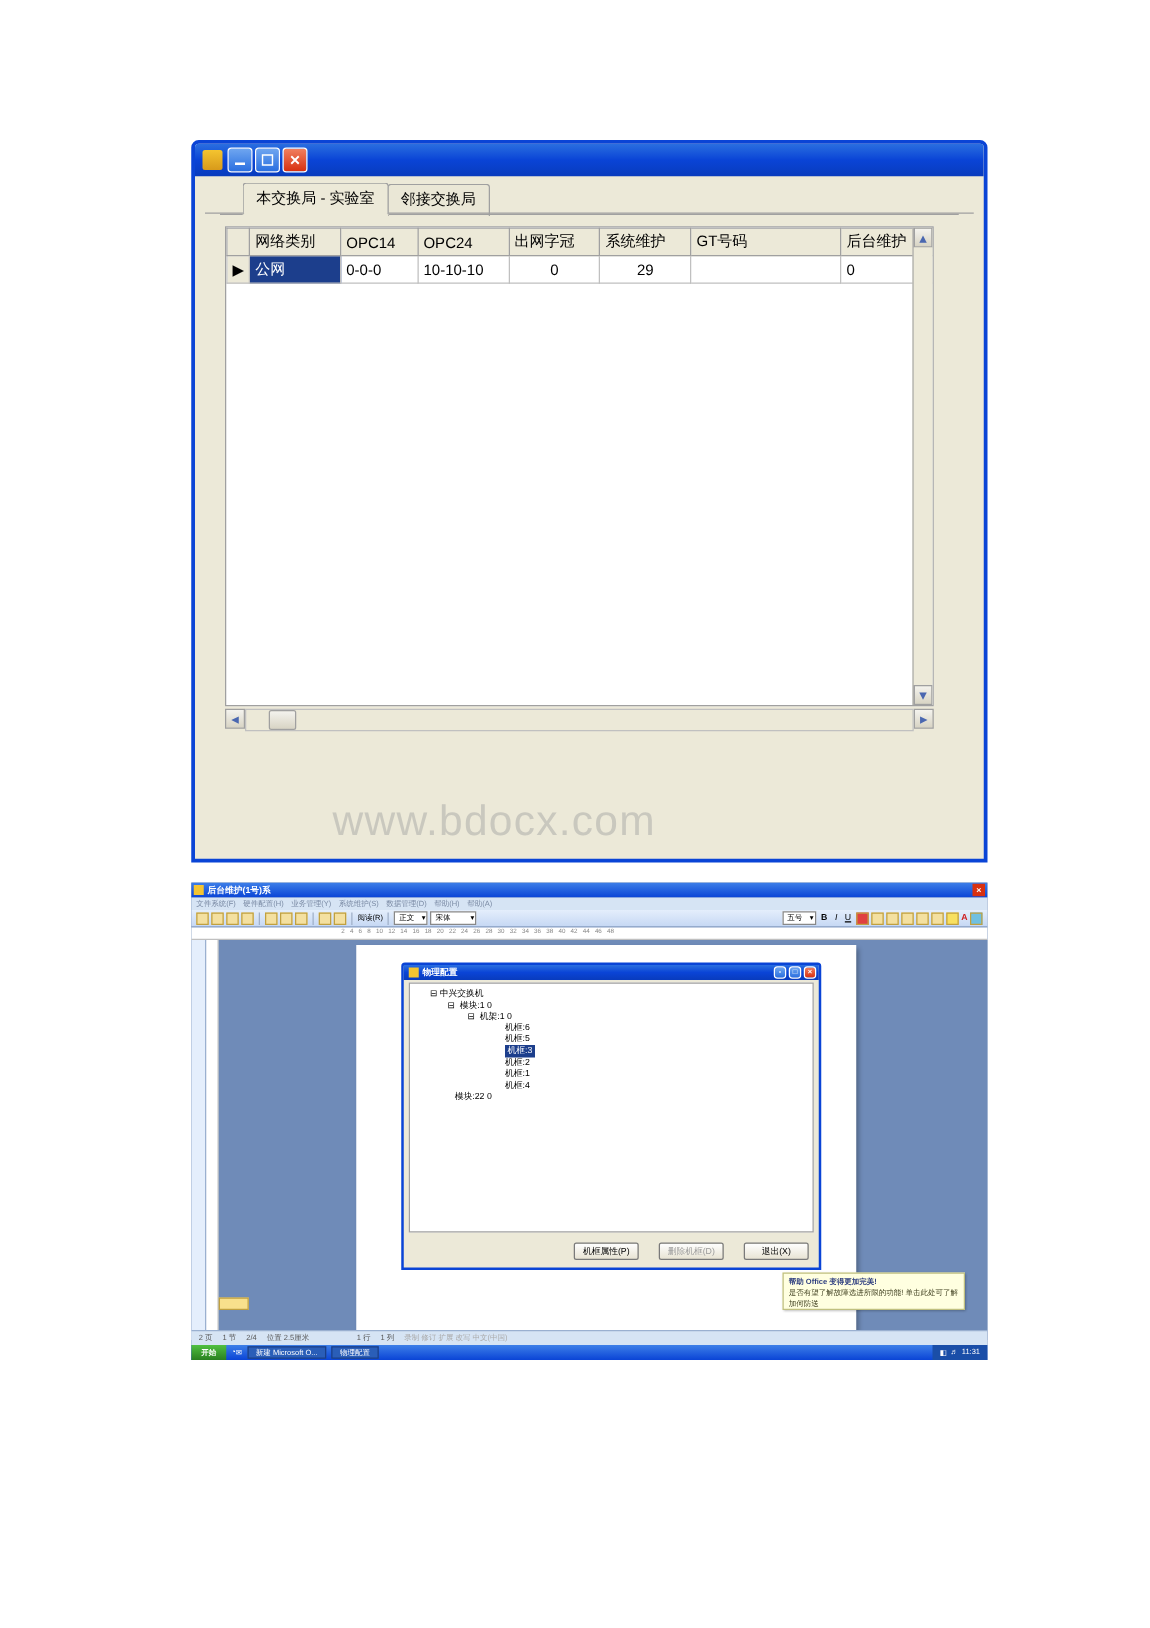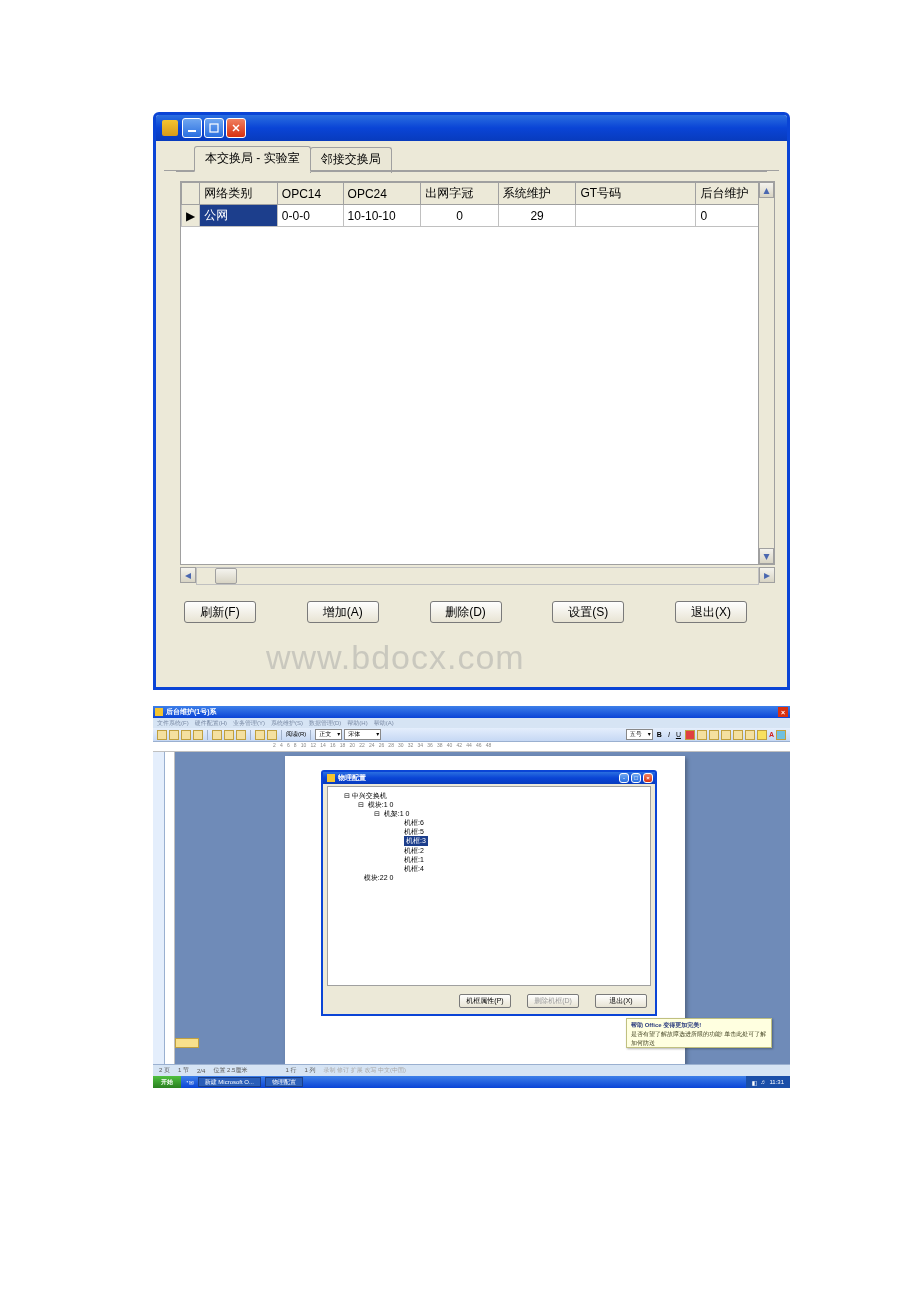--- a/index.html
+++ b/index.html
@@ -94,21 +94,21 @@
   }
   .tabs2 .tab { padding: 3px 12px 4px; }
   .tabs2-border {
     border-top: 1px solid #a0a0a0;
     margin: 0 20px;
     position: relative;
     top: -1px;
   }
   
   .table-wrap {
-    margin: 8px 12px 0 24px;
+    margin: 8px 40px 0 24px;
     position: relative;
   }
   .table-scroll {
     height: 384px;
     background: #fff;
     border: 1px solid #a0a0a0;
     overflow: hidden;
     position: relative;
   }
   table.grid {
@@ -447,27 +447,20 @@
     </div>
     <div class="hsb-wrap">
       <div class="sb-btn">◂</div>
       <div class="hsb-track">
         <div class="hsb-thumb"></div>
       </div>
       <div class="sb-btn">▸</div>
     </div>
   </div>
 
-  <div class="btnrow">
-    <div class="btn">刷新(F)</div>
-    <div class="btn">增加(A)</div>
-    <div class="btn">删除(D)</div>
-    <div class="btn">设置(S)</div>
-    <div class="btn">退出(X)</div>
-  </div>
 
   <div class="watermark">www.bdocx.com</div>
 </div>
 
 <div class="shot2">
   <div class="appbar">
     <span style="width:8px;height:8px;background:#f4c430;margin-right:3px;"></span>
     <span>后台维护(1号)系</span>
     <span class="spacer"></span>
     <span class="xb">×</span>

